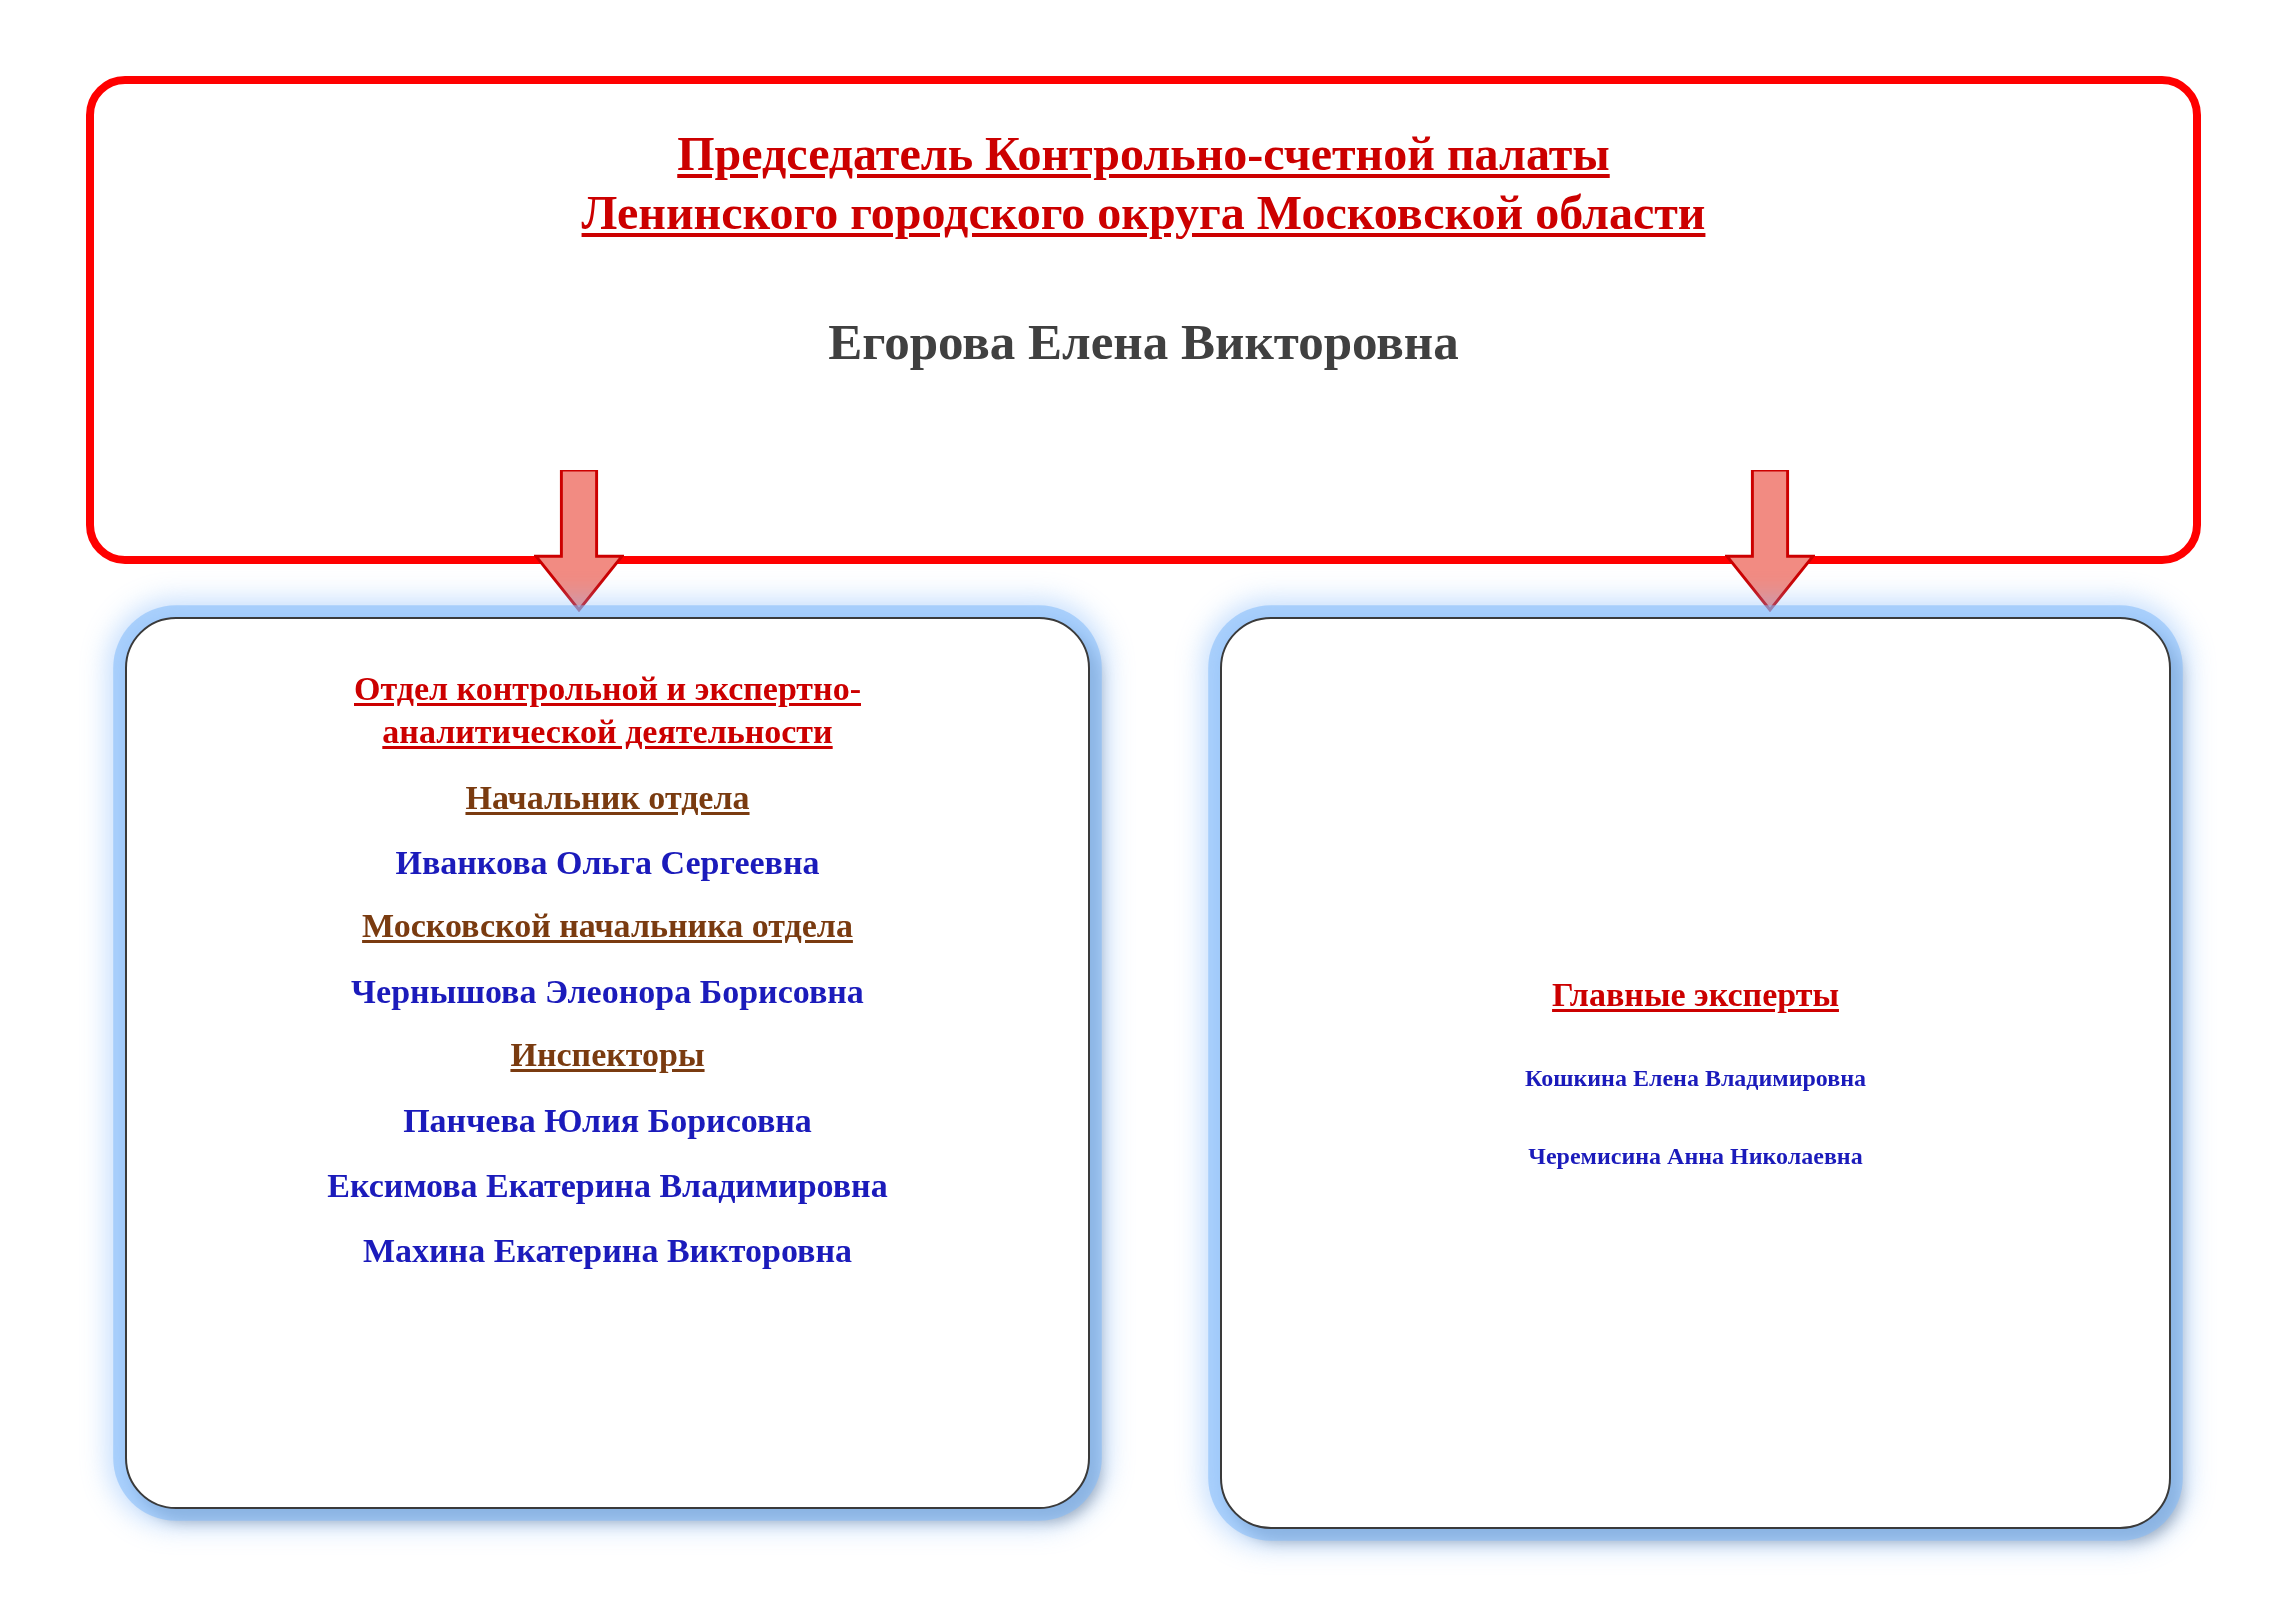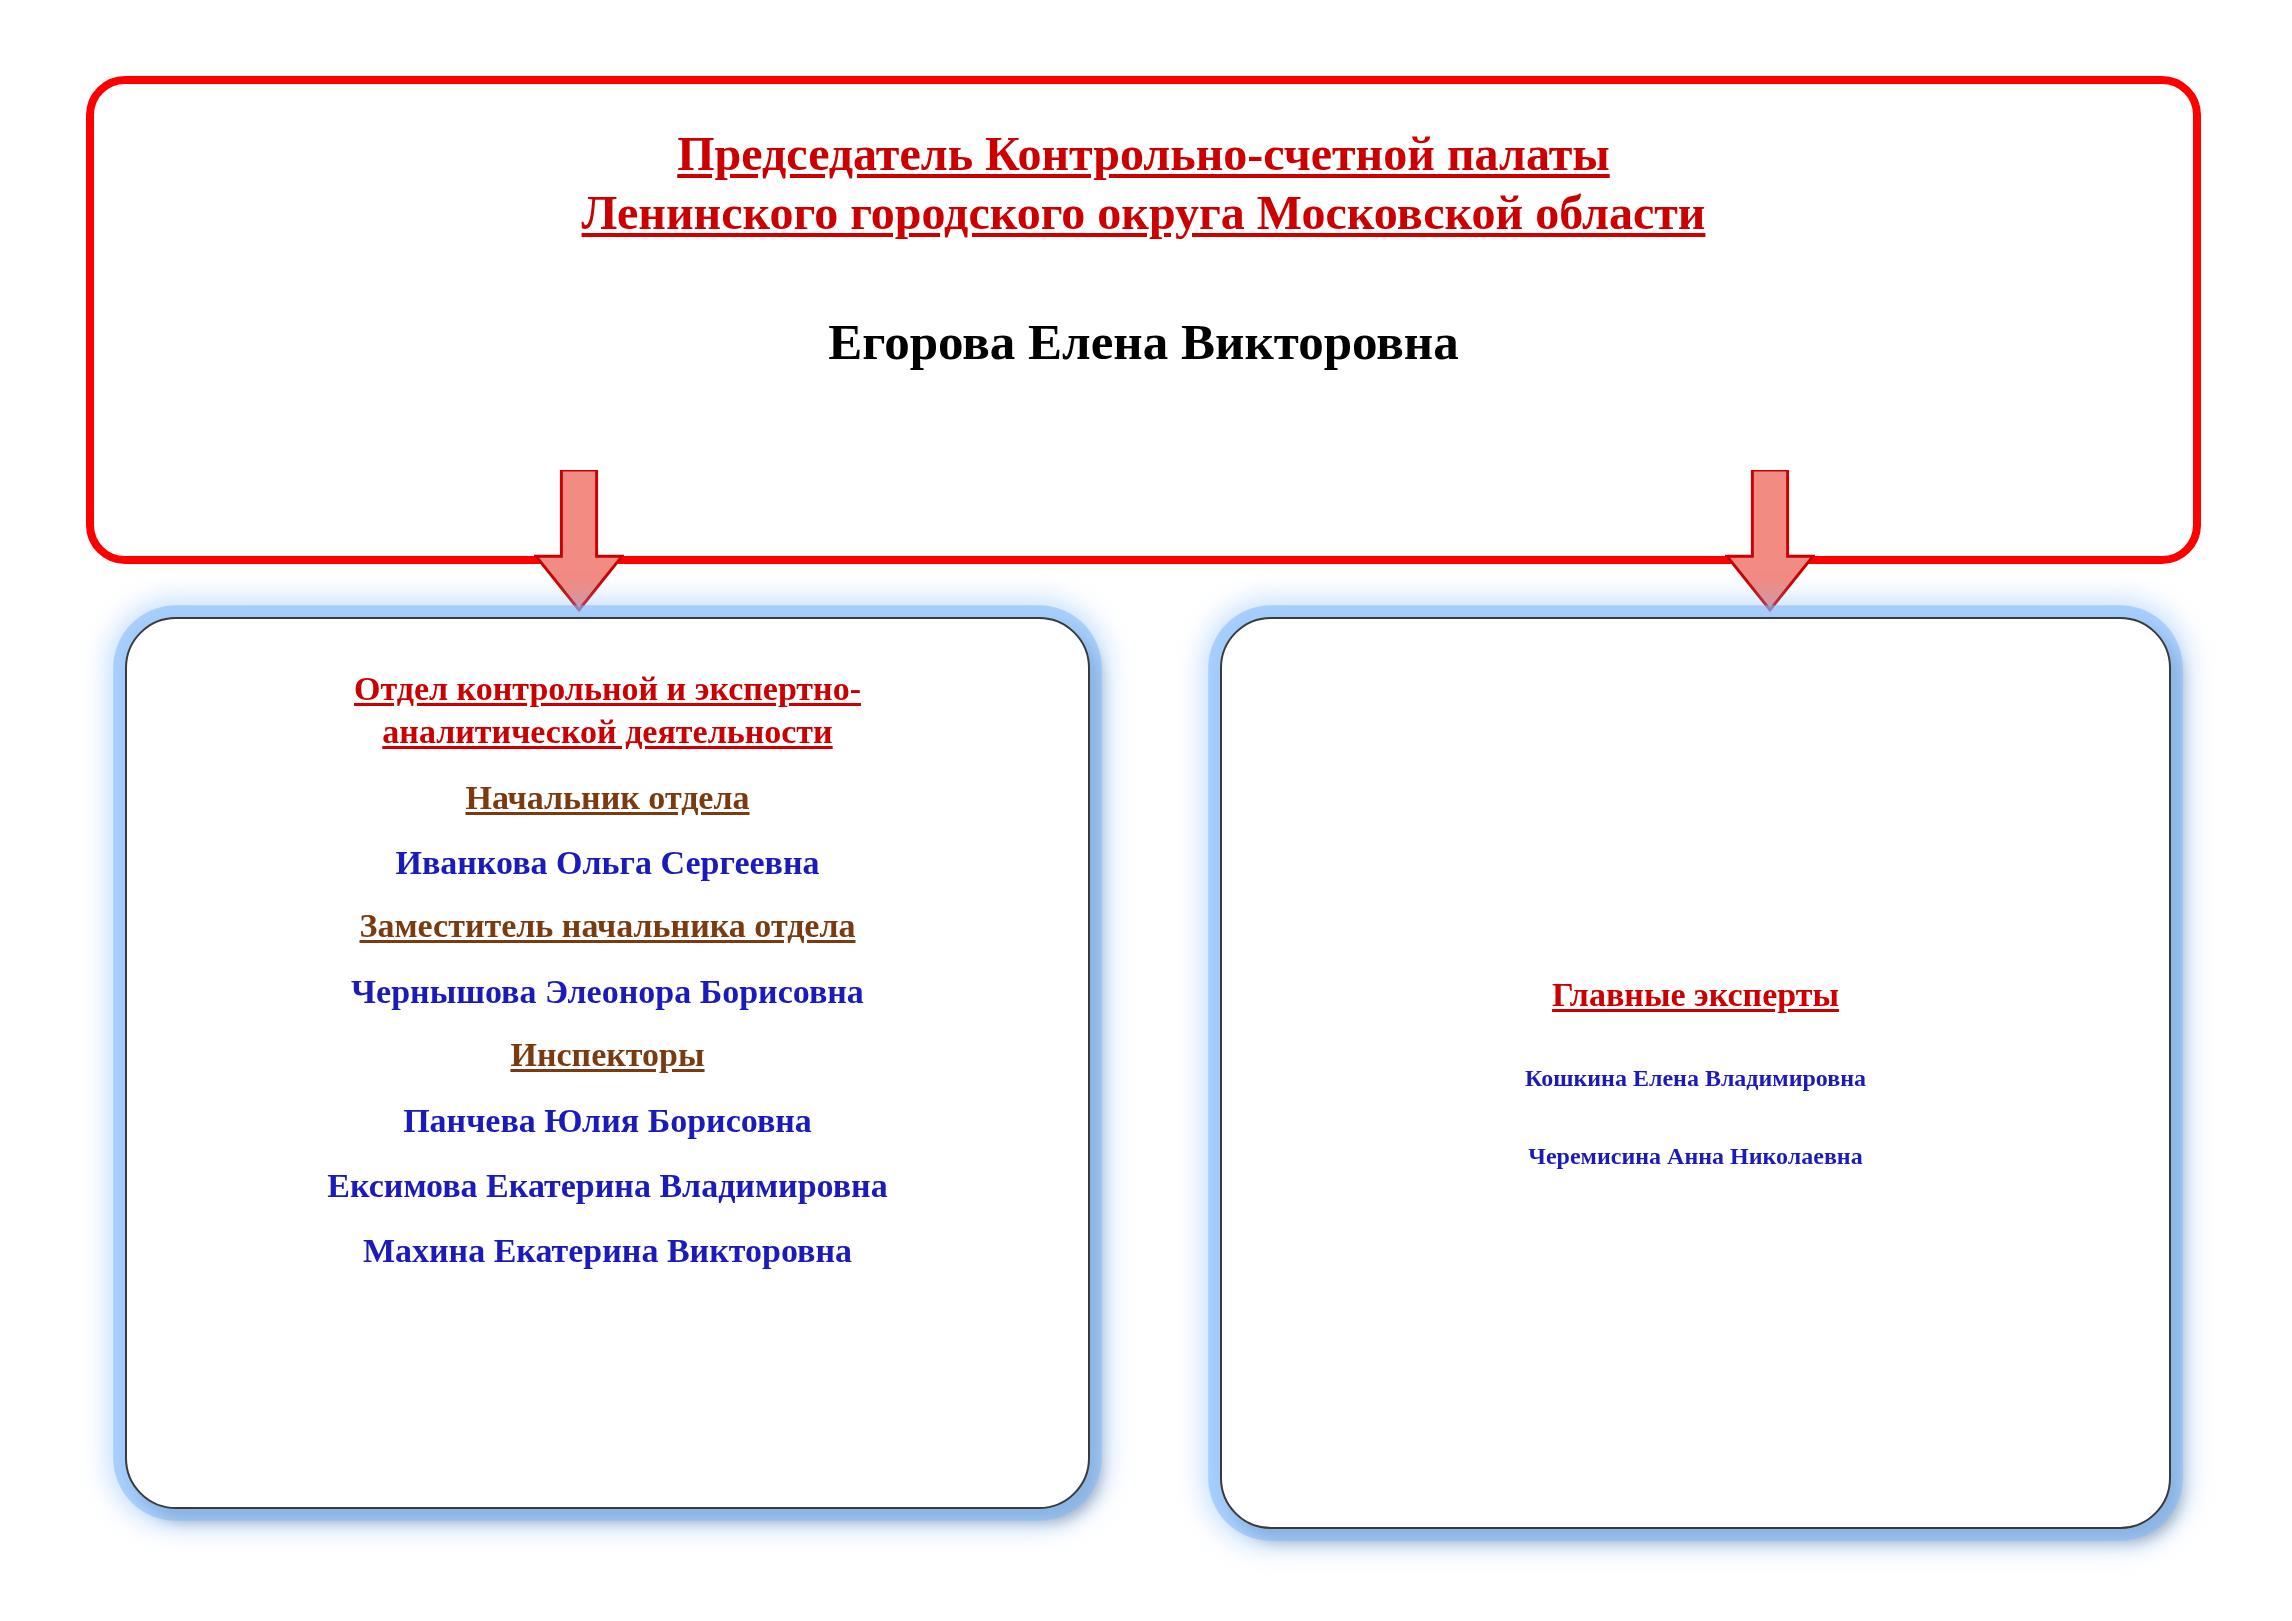--- a/index.html
+++ b/index.html
@@ -36,21 +36,21 @@
     color: #cc0000;
     font-weight: bold;
     font-size: 48px;
     line-height: 1.22;
     text-align: center;
     text-decoration: underline;
     text-underline-offset: 3.9px;
   }
   .chairman-name {
     margin-top: 71px;
-    color: #000000;
+    color: #404040;
     font-weight: bold;
     font-size: 51px;
   }
 
   
   .arrow {
     position: absolute;
     width: 90px;
     height: 142px;
   }
@@ -159,21 +159,21 @@
 <div class="dept-box dept-left">
   <div class="dept-inner">
     <div class="dept-title">
       <div>Отдел контрольной и экспертно-</div>
       <div>аналитической деятельности</div>
     </div>
 
     <div class="role-heading">Начальник отдела</div>
     <div class="person-name">Иванкова Ольга Сергеевна</div>
 
-    <div class="role-heading">Заместитель начальника отдела</div>
+    <div class="role-heading">Московской начальника отдела</div>
     <div class="person-name">Чернышова Элеонора Борисовна</div>
 
     <div class="role-heading">Инспекторы</div>
     <div class="person-name">Панчева Юлия Борисовна</div>
     <div class="person-name">Ексимова Екатерина Владимировна</div>
     <div class="person-name">Махина Екатерина Викторовна</div>
   </div>
 </div>
 
 <div class="dept-box dept-right">

